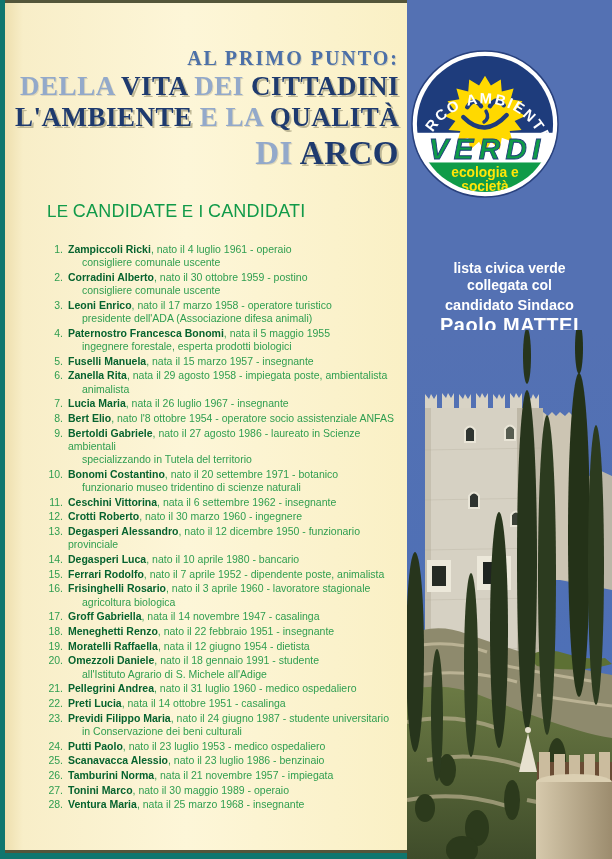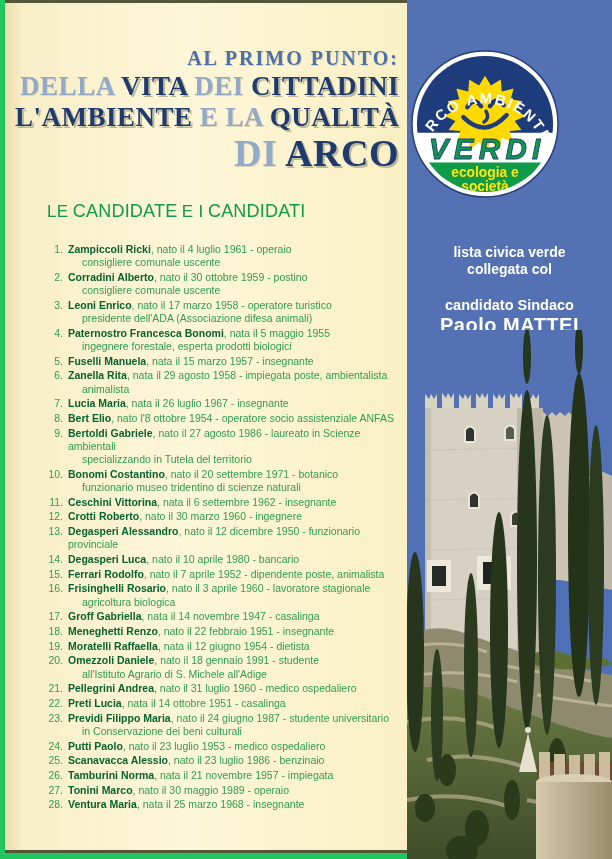--- a/index.html
+++ b/index.html
@@ -1,48 +1,48 @@
 <!DOCTYPE html>
 <html><head>
 <meta charset="utf-8">
 <style>
   html,body{margin:0;padding:0;background:#ffffff;}
-  .page{position:relative;width:612px;height:859px;background:#22c55e;overflow:hidden;
+  .page{position:relative;width:612px;height:859px;background:#0f766e;overflow:hidden;
         font-family:"Liberation Sans",sans-serif;}
   
   .panel-left{position:absolute;left:5px;top:0;width:402px;height:853px;
     background:linear-gradient(90deg,#eedfae 0,#f8eec8 18px,#fdf6d8 45%,#faf0c5 100%);
     border-top:3px solid #54563a;border-bottom:3px solid #54563a;box-sizing:border-box;}
   
   .headline{position:absolute;left:10px;right:8px;top:42px;text-align:right;
     font-family:"Liberation Serif",serif;font-weight:bold;}
   .kicker{font-size:20px;line-height:26px;color:#4c70a8;letter-spacing:2px;
     text-shadow:1px 1px 0 #d8d2b4;}
   .h-line{font-size:27px;line-height:31px;white-space:nowrap;letter-spacing:.5px;}
-  .h-line.big{font-size:38px;line-height:40px;}
+  .h-line.big{font-size:33px;line-height:40px;}
   .dk{color:#1e3a6e;text-shadow:2px 2px 0 #bfb896;}
   .lt{color:#93a9ca;text-shadow:1px 1px 0 #ddd6b8;}
   
   .list-heading{position:absolute;left:42px;top:198px;color:#119a49;white-space:nowrap;}
   .lh-small{font-size:17px;letter-spacing:.3px;}
   .lh-big{font-size:18px;letter-spacing:.2px;}
   
   .cand-list{position:absolute;left:36px;right:6px;top:240px;color:#2f9e50;
     font-size:10.5px;line-height:13.2px;}
   .cand{display:flex;margin-bottom:1.5px;}
   .num{width:22px;flex:none;text-align:right;padding-right:5px;}
   .body{flex:1;}
   .name{font-weight:bold;color:#07632f;}
   .line2{display:block;margin-left:14px;}
   
   .panel-right{position:absolute;left:407px;top:0;width:205px;height:859px;
     background:#5471b3;overflow:hidden;}
   .logo-svg{position:absolute;left:4px;top:50px;}
   .rc-text{position:absolute;left:0;width:100%;text-align:center;color:#ffffff;font-weight:bold;}
-  .rc-block1{top:244px;font-size:14px;line-height:17px;}
+  .rc-block1{top:260px;font-size:14px;line-height:17px;}
   .rc-block2{top:296px;font-size:14.5px;line-height:18px;text-align:center;}
   .rc-mayor{font-size:20px;line-height:23px;letter-spacing:.5px;}
   .photo-svg{position:absolute;left:0;bottom:0;}
 </style>
 </head>
 <body>
 
 <div class="page">
 
   <div class="panel-left">

